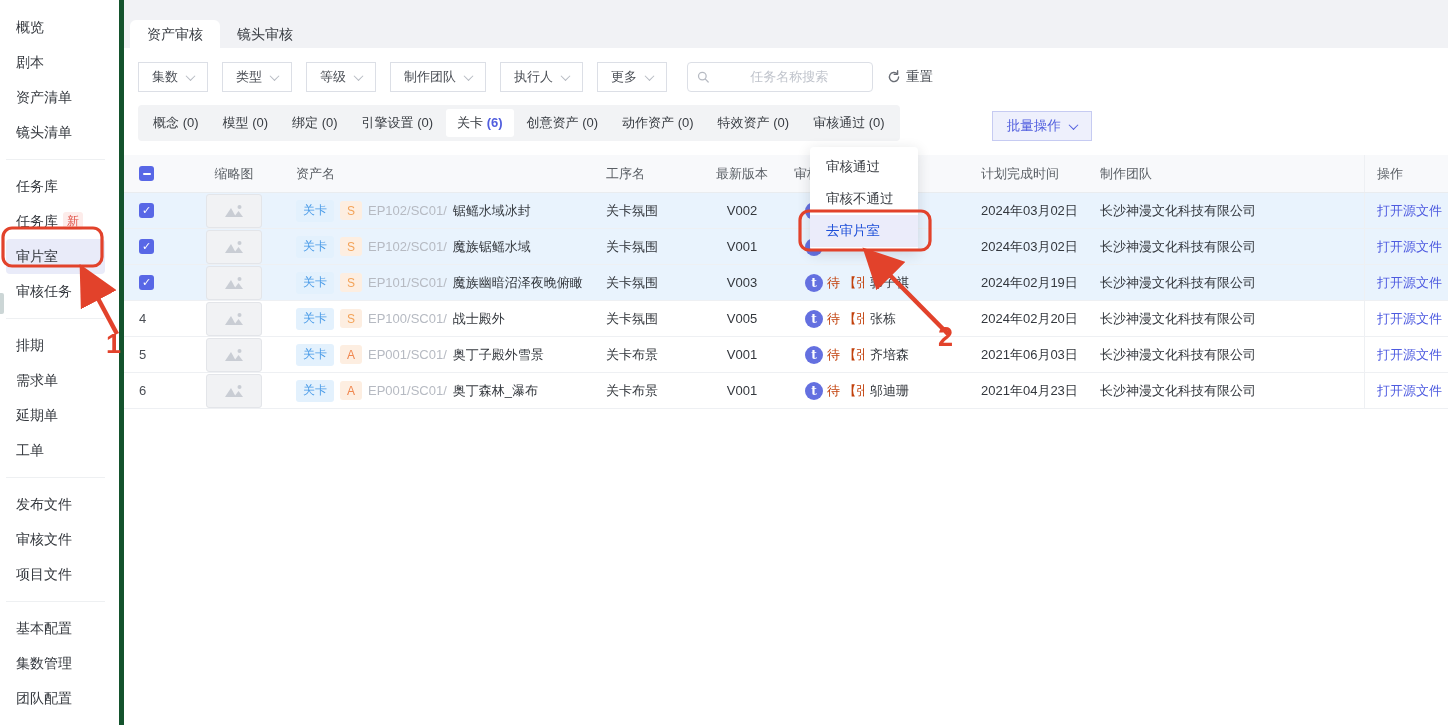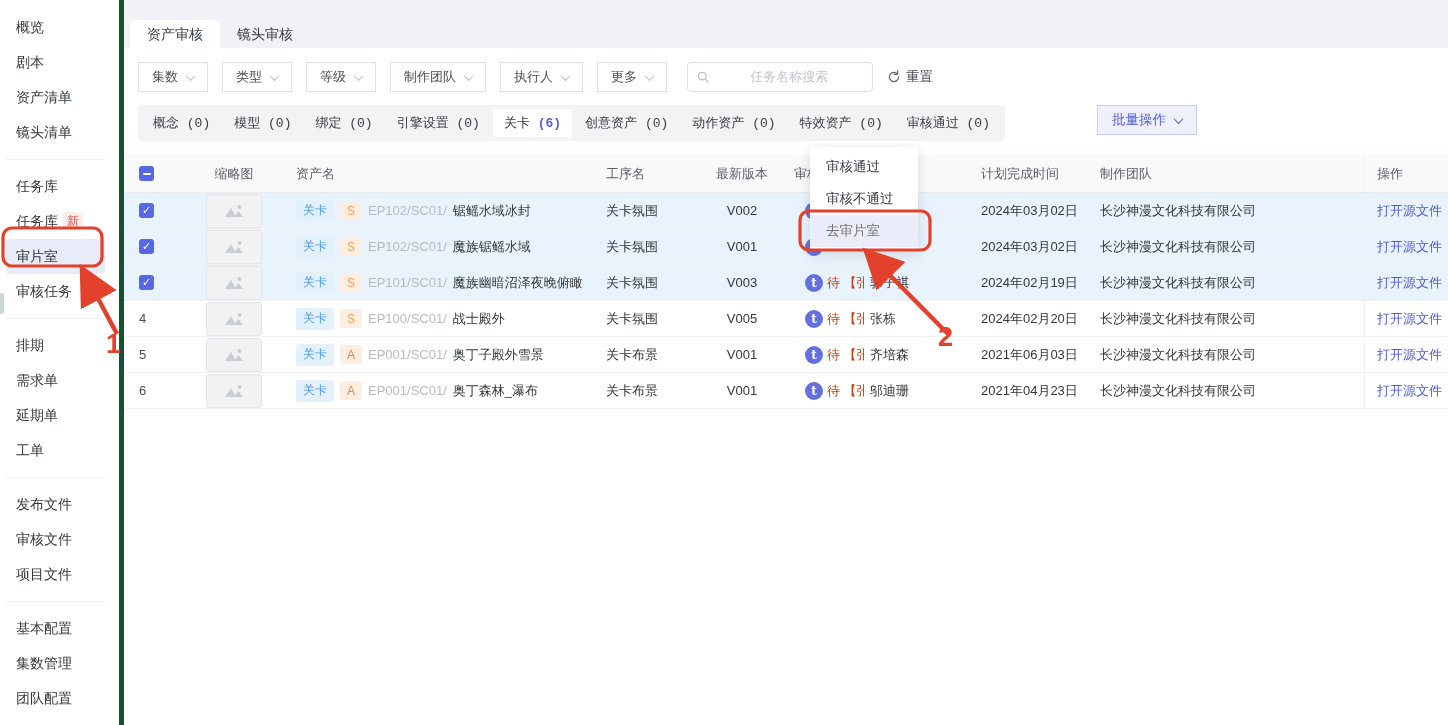--- a/index.html
+++ b/index.html
@@ -30,21 +30,21 @@
   .chev { width: 7px; height: 7px; border-right: 1.5px solid #b6bac2; border-bottom: 1.5px solid #b6bac2;
           transform: rotate(45deg) translate(-1px,-1px); margin-left: 9px; display: inline-block; }
   .searchbox { display: inline-flex; align-items: center; width: 186px; height: 30px;
                border: 1px solid #dcdfe6; border-radius: 4px; padding: 0 9px; background: #fff; margin-left: 6px; }
   .searchbox input { border: 0; outline: 0; width: 100%; font-size: 13px; color: #ec4899;
                      margin-left: 6px; font-family: Liberation Mono, monospace; background: transparent; text-align: center; }
   .searchbox input::placeholder { color: #c0c4cc; }
   .resetbtn { display: inline-flex; align-items: center; gap: 5px; font-size: 13.5px; color: #4a4e55;
               background: none; border: 0; cursor: pointer; font-family: inherit; }
 
-  .catrow { display: flex; align-items: flex-start; margin: 13px 0 0 14px; font-family: Liberation Mono, monospace; }
+  .catrow { display: flex; align-items: flex-end; margin: 13px 0 0 14px; }
   .catstrip { display: inline-flex; background: #f2f3f5; border-radius: 4px; padding: 4px; gap: 2px; }
   .cat { padding: 5px 11px; font-size: 13px; color: #383c42; border-radius: 3px;
          cursor: pointer; white-space: nowrap; }
   .cat.active { background: #fff; }
   .cat.active .cat-count { color: #515ede; font-weight: bold; }
   .batchbtn { display: inline-flex; align-items: center; height: 30px; margin-left: 92px; padding: 0 14px;
               background: #eef0fc; border: 1px solid #c6cbf2; border-radius: 0;
               color: #515ede; font-size: 13.5px; cursor: pointer; font-family: inherit; }
   .batchbtn .chev { border-color: #515ede; }
 
@@ -85,21 +85,21 @@
            font-size: 12px; font-weight: bold; display: flex; align-items: center; justify-content: center;
            flex: none; font-family: "DejaVu Serif", serif; }
   .stext { font-size: 13px; color: #c2410c; text-align: center; }
   .oplink { font-size: 13px; color: #4d5ae0; cursor: pointer; text-decoration: none; }
 
   
   .dropdown { position: absolute; left: 810px; top: 147px; width: 108px; background: #fff;
               border-radius: 4px; box-shadow: 0 3px 14px rgba(31,35,41,.14); padding: 4px 0; z-index: 5; }
   .ditem { height: 32px; line-height: 32px; padding: 0 16px; font-size: 13.5px; color: #383c42;
            cursor: pointer; white-space: nowrap; }
-  .ditem.hl { background: #ebecfa; color: #737373; }
+  .ditem.hl { background: #ebecfa; color: #1d4ed8; }
 
   
   .anno { position: absolute; left: 0; top: 0; width: 1448px; height: 725px;
           pointer-events: none; z-index: 9; }
   .edge-peek { position: absolute; left: 0; top: 293px; width: 4px; height: 21px;
                background: #ccd6d6; border-radius: 0 2px 2px 0; }
 </style>
 </head>
 <body>
 

